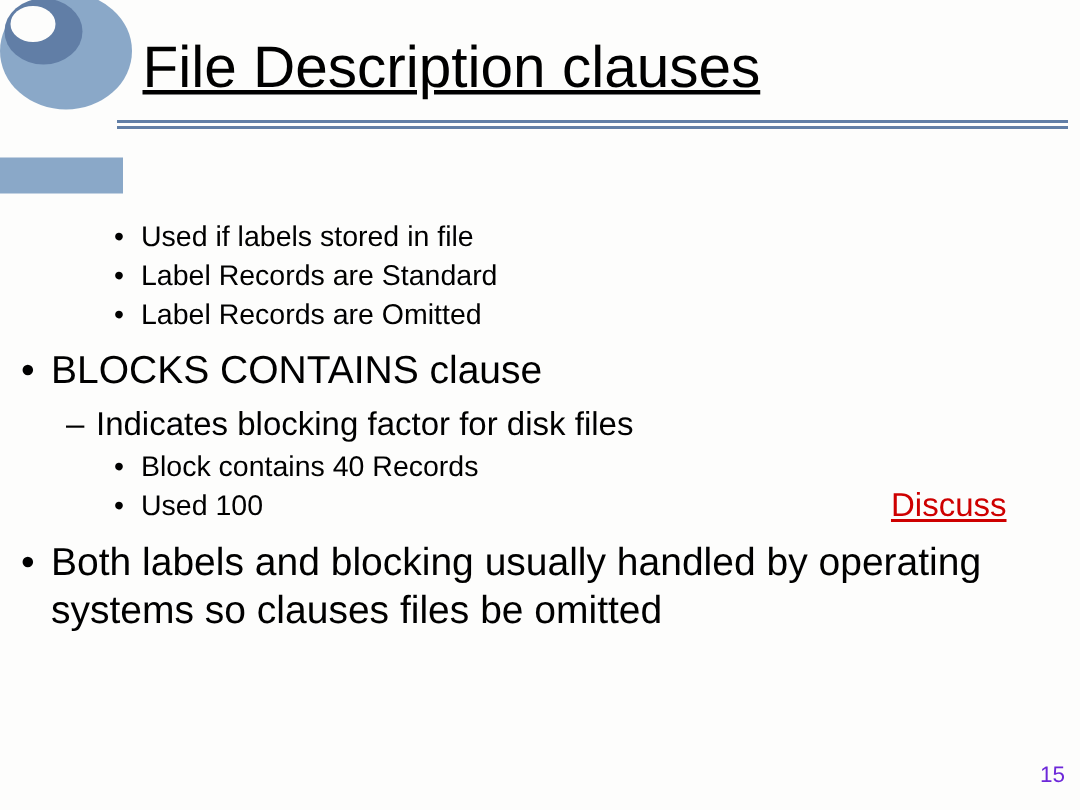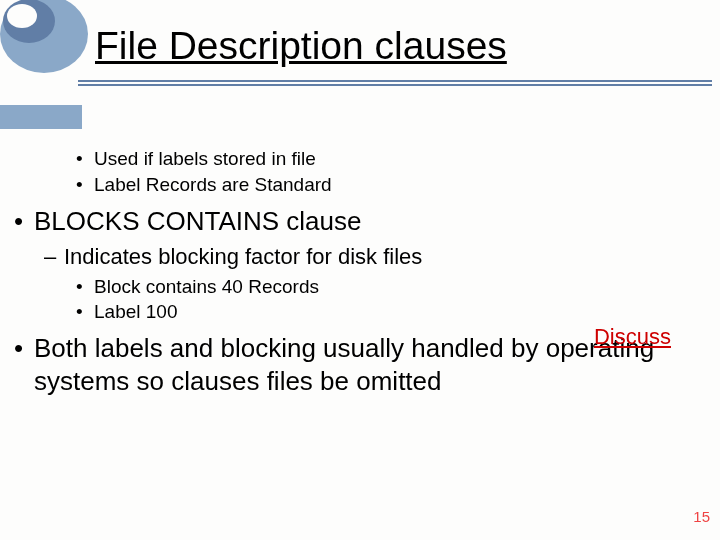--- a/index.html
+++ b/index.html
@@ -130,21 +130,21 @@
     top: 177px;
     font-size: 22px;
     color: #ce0000;
     text-decoration: underline;
   }
   .page-num {
     position: absolute;
     right: 10px;
     bottom: 15px;
     font-size: 15px;
-    color: #ef4444;
+    color: #6d28d9;
   }
   .spacer-s { height: 6px; }
 </style>
 </head>
 <body>
 
 <div class="header-region">
   <div class="blue-blob">
       <div class="inner"></div>
     </div>
@@ -152,27 +152,28 @@
     <div class="title">File Description clauses</div>
   </div>
   <div class="double-line"></div>
   <div class="blue-band"></div>
 </div>
 
 <div class="content">
 
   <div class="bullet-l3">Used if labels stored in file</div>
   <div class="bullet-l3">Label Records are Standard</div>
+  <div class="bullet-l3">Label Records are Omitted</div>
 
   <div class="spacer-s"></div>
 
   <div class="bullet-l1">BLOCKS CONTAINS clause</div>
   <div class="bullet-l2">Indicates blocking factor for disk files</div>
   <div class="bullet-l3">Block contains 40 Records</div>
-  <div class="bullet-l3">Label 100</div>
+  <div class="bullet-l3">Used 100</div>
 
   <div class="spacer-s"></div>
 
   <div class="bullet-l1">Both labels and blocking usually handled by operating systems so clauses files be omitted</div>
 
   <div class="discuss">Discuss</div>
 </div>
 
 <div class="page-num">15</div>
 

